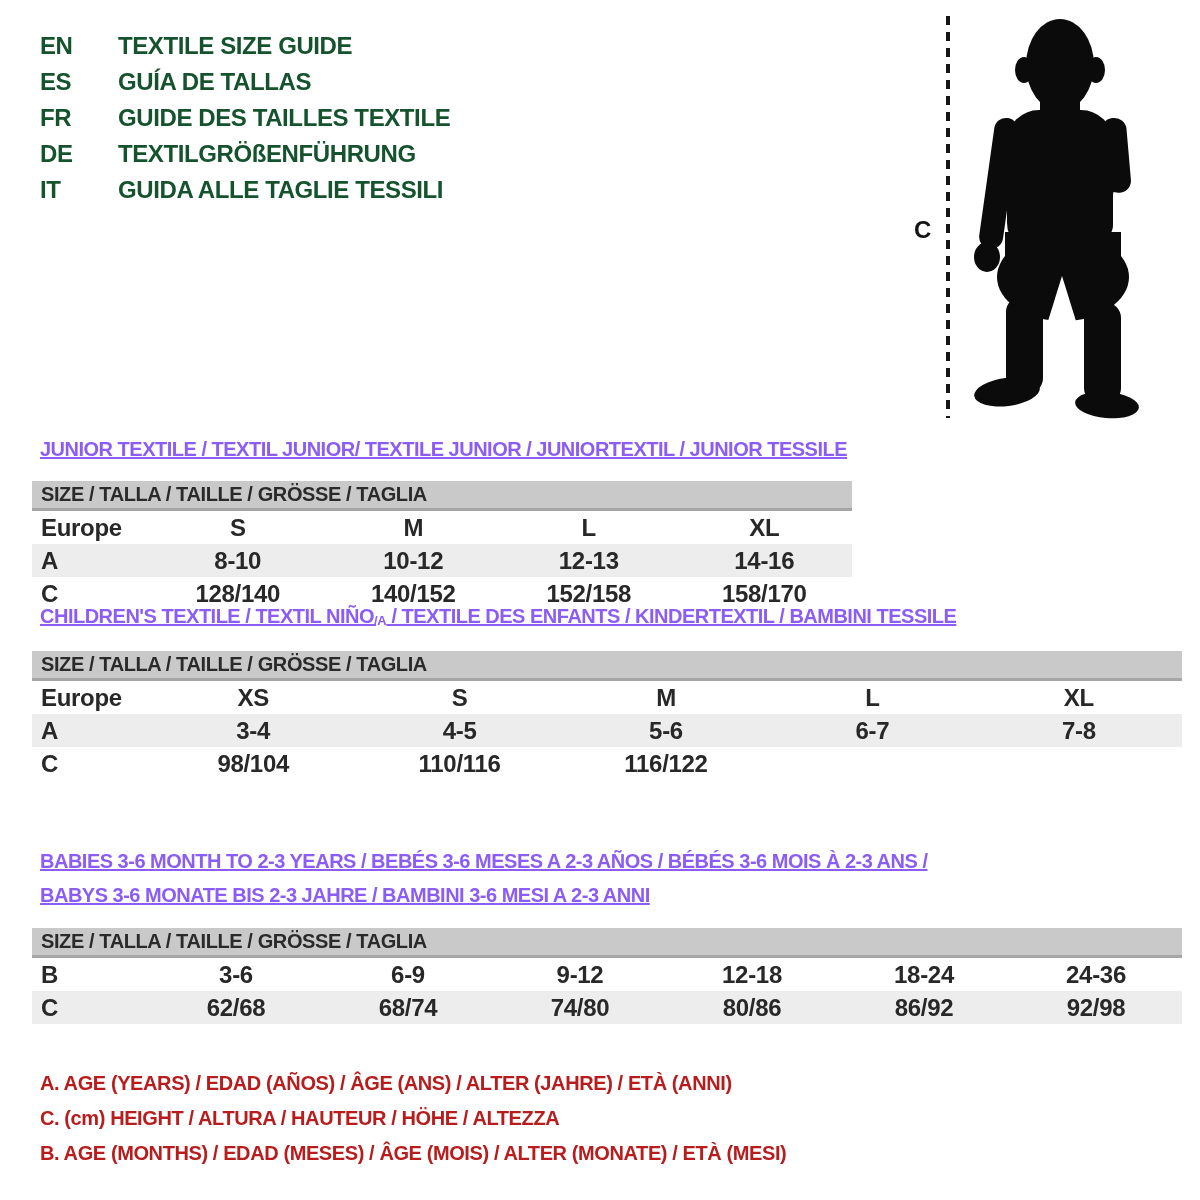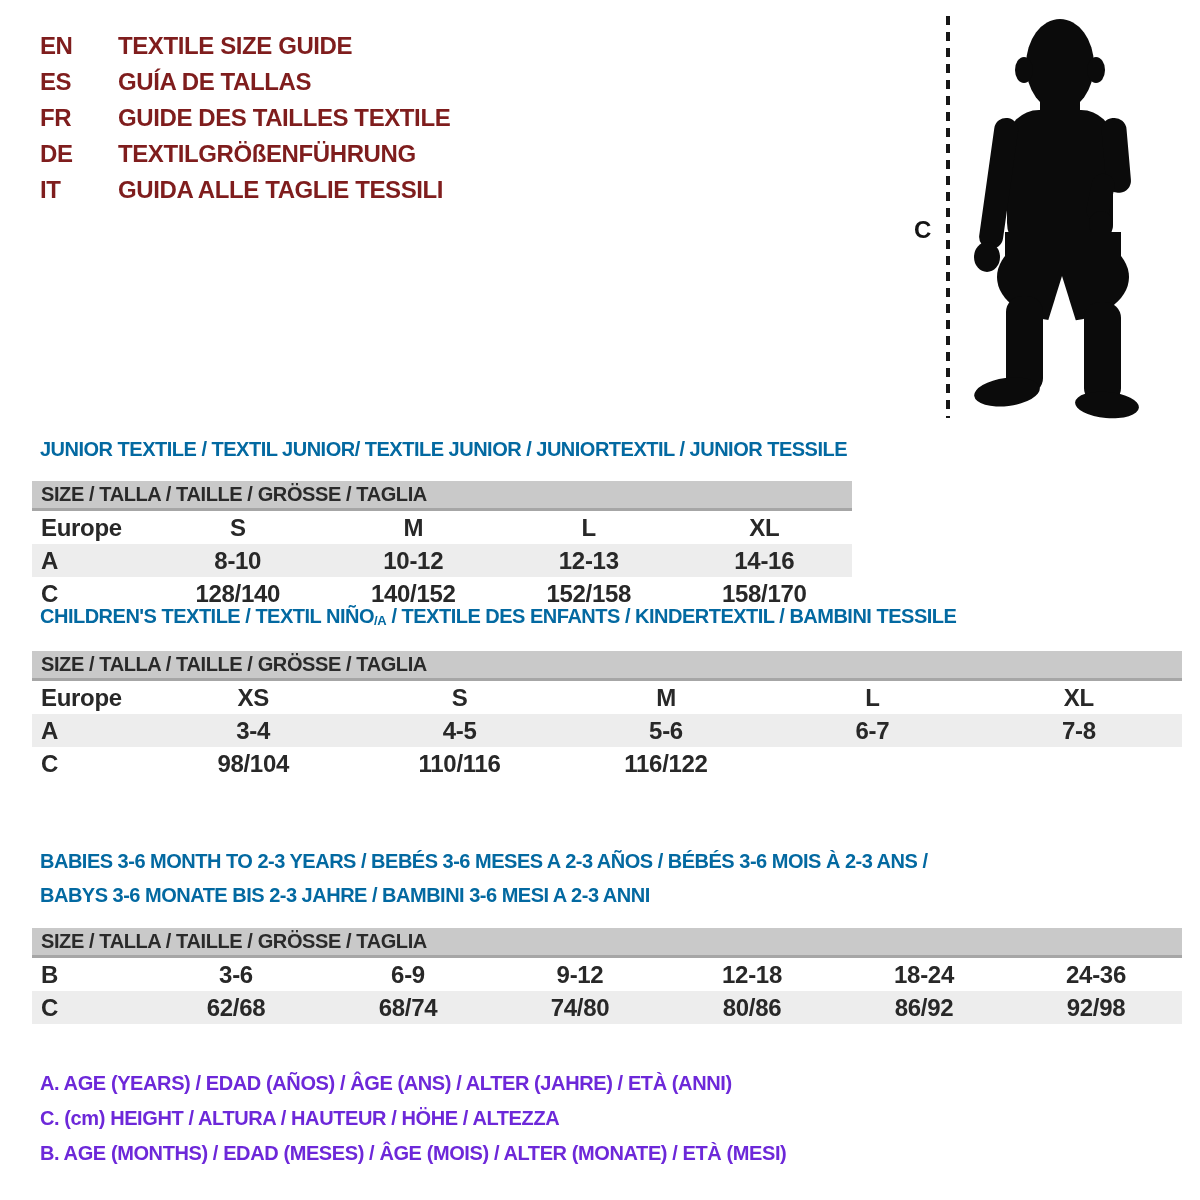--- a/index.html
+++ b/index.html
@@ -2,48 +2,48 @@
 <html><head>
 <meta charset="utf-8">
 <style>
   html,body{margin:0;padding:0;background:#ffffff;}
   .page{
     position:relative;width:1200px;height:1200px;background:#ffffff;overflow:hidden;
     font-family:"Liberation Sans",sans-serif;font-weight:700;color:#282828;
   }
   
   .langs{position:absolute;left:40px;top:28px;}
-  .lang-row{display:flex;height:36px;line-height:36px;font-size:24px;letter-spacing:-0.4px;white-space:nowrap;color:#7f1d1d;}
+  .lang-row{display:flex;height:36px;line-height:36px;font-size:24px;letter-spacing:-0.4px;white-space:nowrap;color:#14532d;}
   .lang-code{width:78px;flex:0 0 78px;}
   
   .dash-line{
     position:absolute;left:946px;top:16px;width:4px;height:402px;
     background:repeating-linear-gradient(to bottom,#161616 0 9px,transparent 9px 16px);
   }
   .measure-c{position:absolute;left:914px;top:216px;font-size:24px;color:#141414;}
   .silhouette{position:absolute;left:965px;top:14px;width:180px;height:405px;}
   
   .section{position:absolute;left:32px;}
   #sec-junior{top:437px;width:820px;}
   #sec-children{top:604px;width:1150px;}
   #sec-babies{top:849px;width:1150px;}
-  .sec-title{font-size:20px;line-height:24px;padding-left:8px;margin-bottom:20px;letter-spacing:-0.5px;white-space:nowrap;color:#0369a1;}
+  .sec-title{font-size:20px;line-height:24px;padding-left:8px;margin-bottom:20px;letter-spacing:-0.5px;white-space:nowrap;color:#8b5cf6;text-decoration:underline;}
   #sec-babies .sec-title.first{margin-bottom:10px;}
   #sec-babies .sec-title.second{margin-bottom:21px;}
   .sub-small{font-size:13px;letter-spacing:-0.3px;position:relative;top:2px;}
   .size-bar{
     height:27px;line-height:27px;background:#c9c9c9;border-bottom:3px solid #a6a6a6;
     padding-left:9px;font-size:20px;letter-spacing:-0.4px;margin-bottom:0;color:#2a2a2a;white-space:nowrap;
   }
   .trow{display:grid;height:33px;line-height:33px;font-size:24px;letter-spacing:-0.3px;}
   .trow.shaded{background:#ededed;}
   .tlabel{padding-left:9px;text-align:left;white-space:nowrap;}
   .tcell{text-align:center;white-space:nowrap;}
   
-  .legend{position:absolute;left:40px;top:1066px;font-size:20px;line-height:35px;letter-spacing:-0.4px;color:#6d28d9;}
+  .legend{position:absolute;left:40px;top:1066px;font-size:20px;line-height:35px;letter-spacing:-0.4px;color:#b91c1c;}
   .legend div{white-space:nowrap;}
 </style>
 </head>
 <body>
 
 <div class="page">
 
   <div class="langs">
     <div class="lang-row">
       <span class="lang-code">EN</span>

